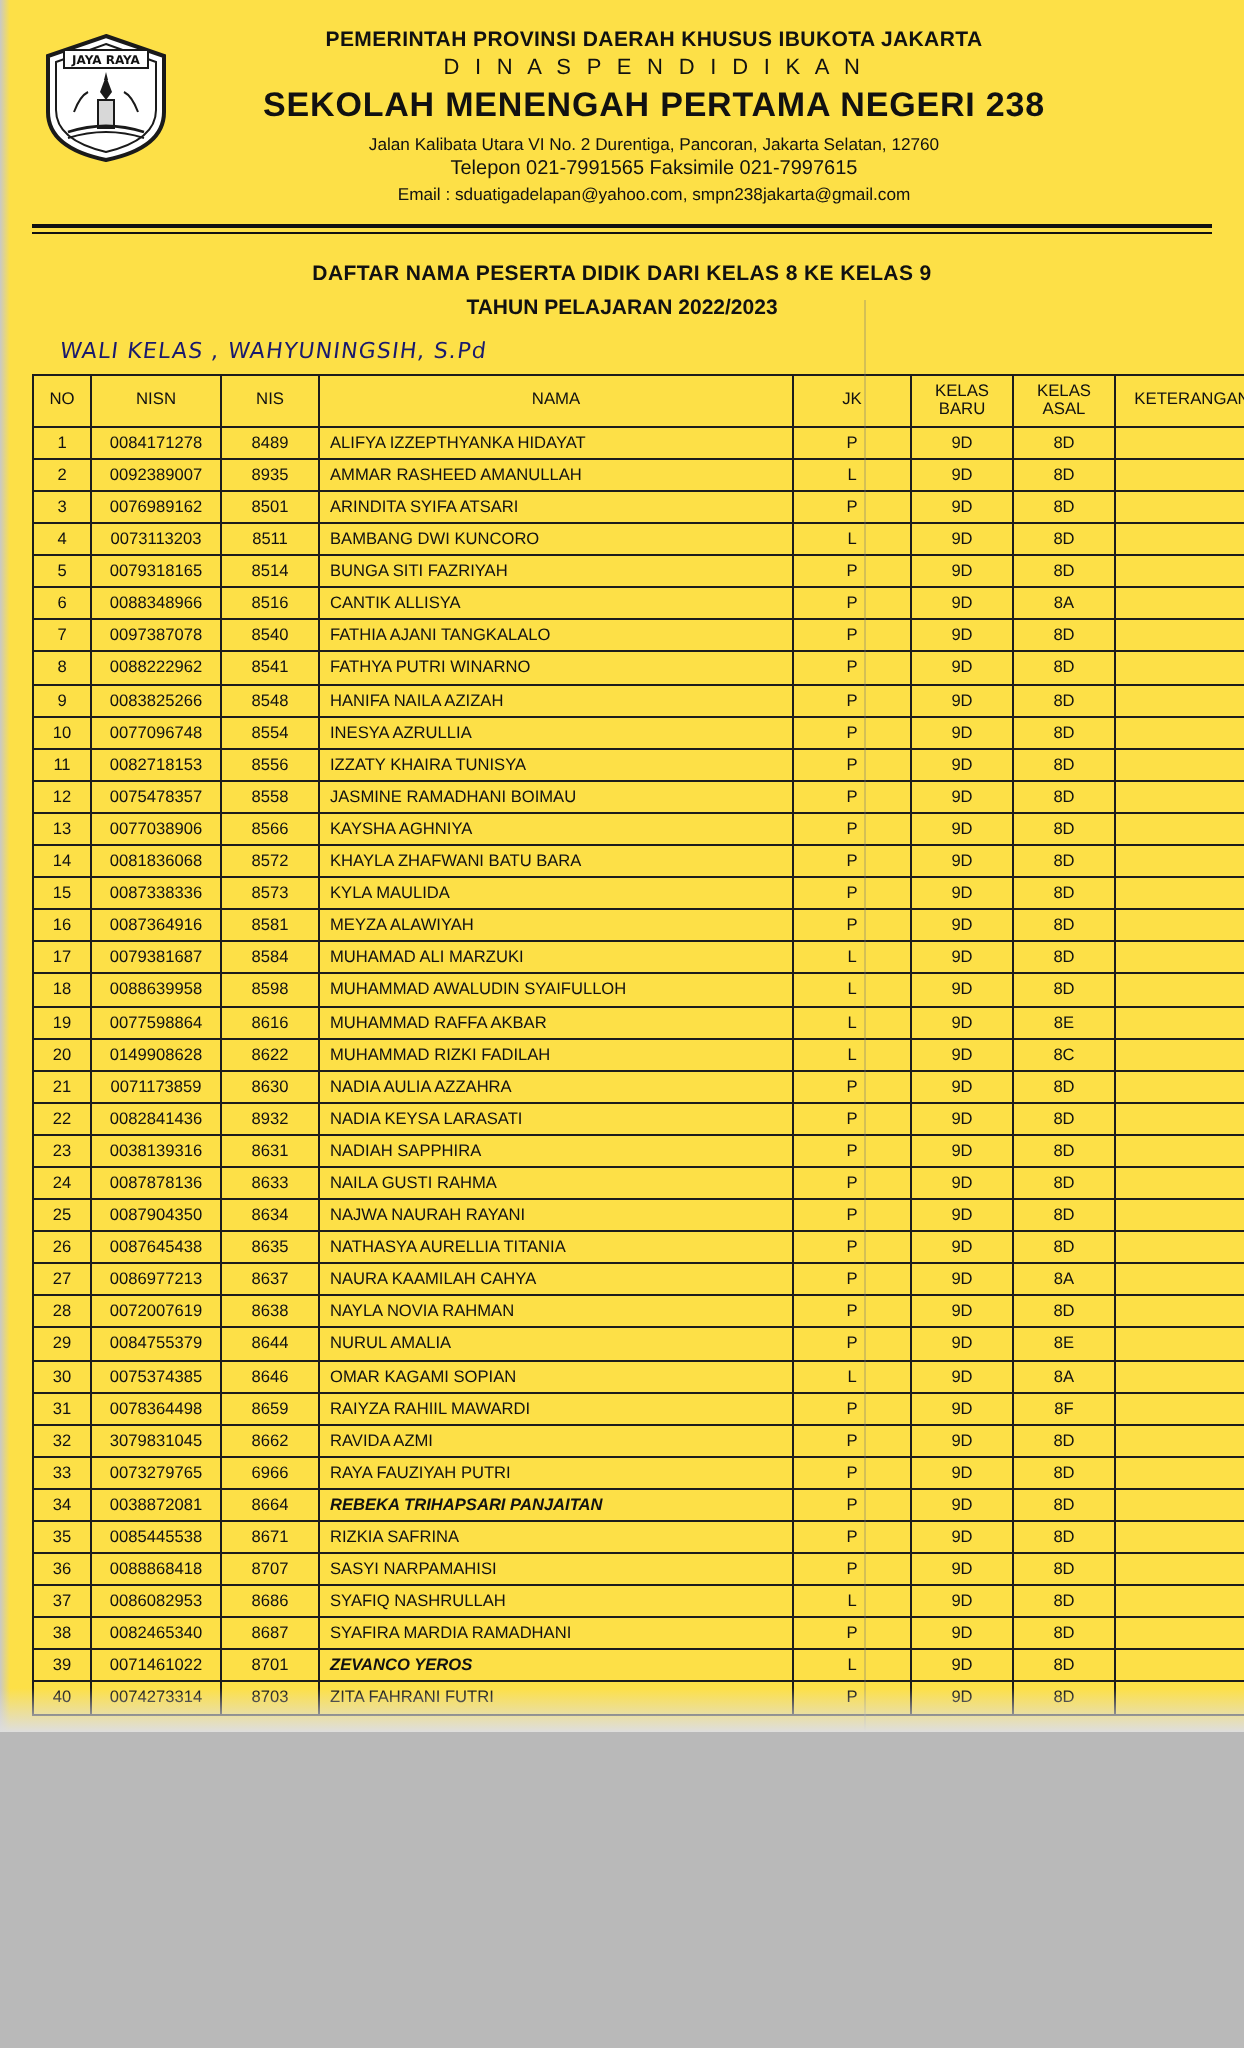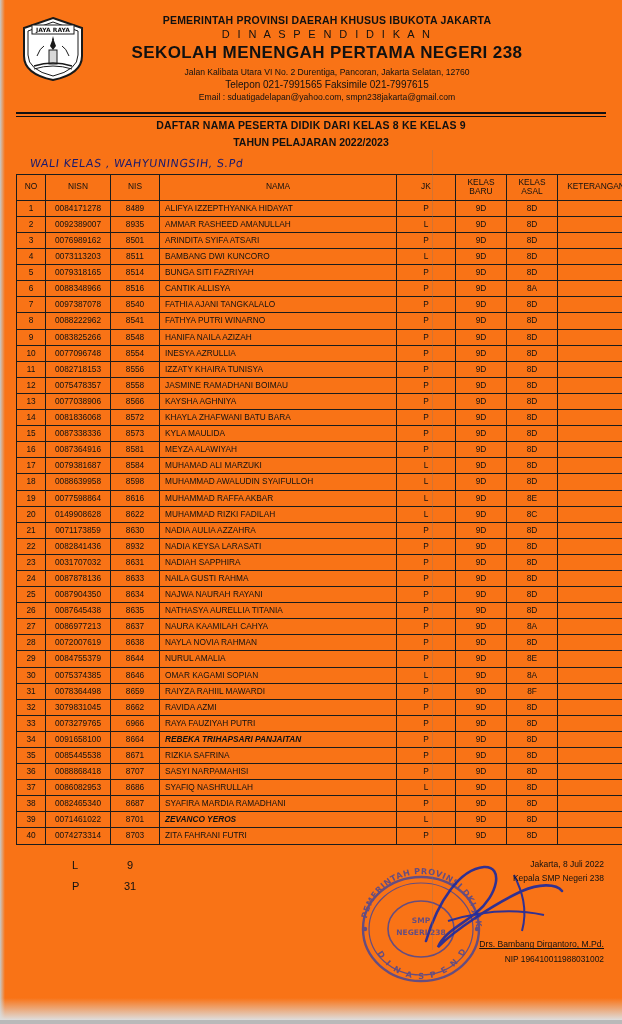--- a/index.html
+++ b/index.html
@@ -6,22 +6,22 @@
     margin: 0;
     padding: 0;
     background: #b9b9b9;
   }
   body {
     font-family: "Liberation Sans", sans-serif;
   }
   .page {
     position: relative;
     width: 622px;
-    height: 1020px;
-    background: #f97316;
+    height: 866px;
+    background: #fde047;
     overflow: hidden;
     box-sizing: border-box;
   }
   .paper-inner {
     position: absolute;
     left: 0; top: 0; right: 0; bottom: 0;
     padding: 10px 14px 0 14px;
     box-sizing: border-box;
   }
 
@@ -85,21 +85,21 @@
     margin: 6px 2px 0 2px;
   }
   .rule2 {
     border-bottom: 1px solid #111;
     margin: 1.5px 2px 0 2px;
   }
 
   
   .doc-title {
     text-align: center;
-    margin-top: 2px;
+    margin-top: 14px;
     font-size: 10.5px;
     font-weight: bold;
     color: #111;
     letter-spacing: 0.2px;
   }
   .doc-subtitle {
     text-align: center;
     margin-top: 5px;
     font-size: 10.5px;
     font-weight: bold;
@@ -498,21 +498,21 @@
             <td class="c-nisn">0082841436</td>
             <td class="c-nis">8932</td>
             <td class="c-nama">NADIA KEYSA LARASATI</td>
             <td class="c-jk">P</td>
             <td class="c-kb">9D</td>
             <td class="c-ka">8D</td>
             <td class="c-ket"></td>
           </tr>
           <tr>
             <td class="c-no">23</td>
-            <td class="c-nisn">0031707032</td>
+            <td class="c-nisn">0038139316</td>
             <td class="c-nis">8631</td>
             <td class="c-nama">NADIAH SAPPHIRA</td>
             <td class="c-jk">P</td>
             <td class="c-kb">9D</td>
             <td class="c-ka">8D</td>
             <td class="c-ket"></td>
           </tr>
           <tr>
             <td class="c-no">24</td>
             <td class="c-nisn">0087878136</td>
@@ -608,21 +608,21 @@
             <td class="c-nisn">0073279765</td>
             <td class="c-nis">6966</td>
             <td class="c-nama">RAYA FAUZIYAH PUTRI</td>
             <td class="c-jk">P</td>
             <td class="c-kb">9D</td>
             <td class="c-ka">8D</td>
             <td class="c-ket"></td>
           </tr>
           <tr>
             <td class="c-no">34</td>
-            <td class="c-nisn">0091658100</td>
+            <td class="c-nisn">0038872081</td>
             <td class="c-nis">8664</td>
             <td class="c-nama bolditalic">REBEKA TRIHAPSARI PANJAITAN</td>
             <td class="c-jk">P</td>
             <td class="c-kb">9D</td>
             <td class="c-ka">8D</td>
             <td class="c-ket"></td>
           </tr>
           <tr>
             <td class="c-no">35</td>
             <td class="c-nisn">0085445538</td>

